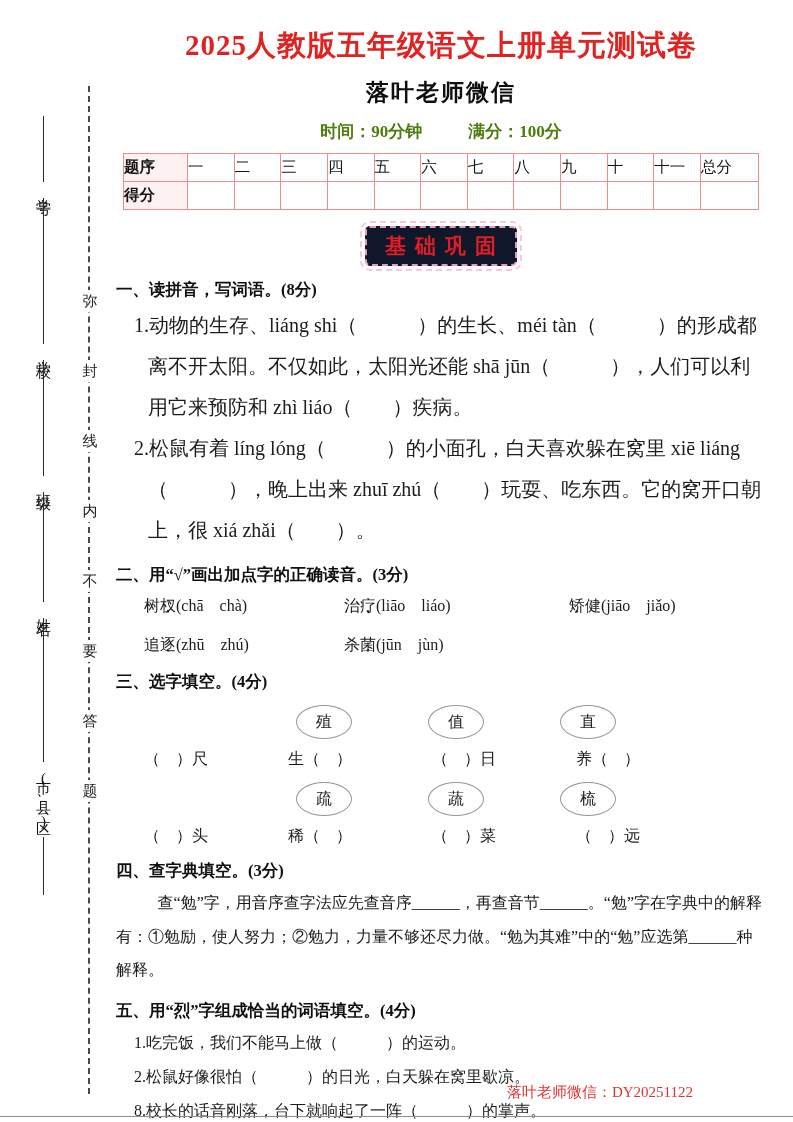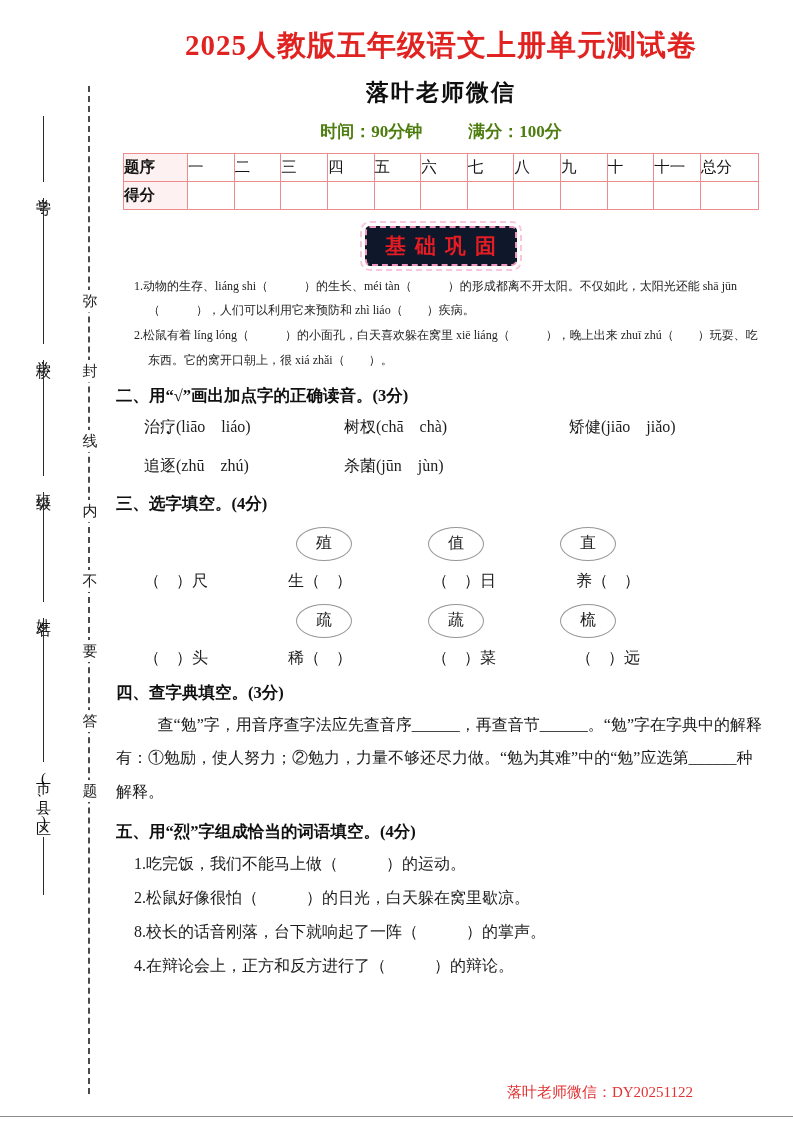--- a/index.html
+++ b/index.html
@@ -39,21 +39,21 @@
   .score-table td { border:1.8px solid #ec8c8c; height:28px; text-align:left; font-size:15.5px; padding:0; color:#141414; background:#fff; }
   .score-table td.hdr { background:#fdf1f1; font-weight:bold; }
   .score-table col.c-first { width:64px; }
   .score-table col.c-last { width:58px; }
 
   .badge-row { display:flex; justify-content:center; margin:16px 0 8px; }
   .badge { border:2px dashed #f096bd; outline:2px dashed #f7c6dc; outline-offset:3px; border-radius:5px; padding:4px 10px 4px 18px; background:#0f172a; }
   .badge-text { color:#e51c23; font-size:21px; font-weight:bold; letter-spacing:9px; }
 
   .sec-head { font-weight:bold; font-size:16.5px; color:#101010; margin:13px 0 4px; }
-  .s1-item { margin-left:18px; padding-left:14px; text-indent:-14px; font-size:12px; line-height:2.05; }
+  .s1-item { margin-left:18px; padding-left:14px; text-indent:-14px; font-size:20px; line-height:2.05; }
 
   .s2-grid { margin:6px 0 2px 28px; display:grid; grid-template-columns:200px 225px 1fr; row-gap:12px; font-size:16px; line-height:1.7; }
   .dotted { position:relative; }
   .dotted::after { content:"•"; position:absolute; left:50%; transform:translateX(-50%); bottom:-0.62em; font-size:11px; color:#222; }
 
   .cloud-row { display:flex; gap:76px; margin:12px 0 2px 180px; }
   .cloud {
     width:56px; height:34px; border:1.6px solid #979797; border-radius:50%;
     display:flex; align-items:center; justify-content:center; font-size:16px; color:#222; background:#fff;
   }
@@ -158,29 +158,30 @@
     </tbody>
       </table>
 
     <div class="badge-row">
       <div class="badge">
         <span class="badge-text">基础巩固</span>
       </div>
     </div>
 
     <div class="section">
+      <div class="sec-head">一、读拼音，写词语。(8分)</div>
       <div class="s1-item">1.动物的生存、liáng shi（　　　）的生长、méi tàn（　　　）的形成都离不开太阳。不仅如此，太阳光还能 shā jūn（　　　），人们可以利用它来预防和 zhì liáo（　　）疾病。</div>
       <div class="s1-item">2.松鼠有着 líng lóng（　　　）的小面孔，白天喜欢躲在窝里 xiē liáng（　　　），晚上出来 zhuī zhú（　　）玩耍、吃东西。它的窝开口朝上，很 xiá zhǎi（　　）。</div>
     </div>
 
     <div class="section">
       <div class="sec-head">二、用“√”画出加点字的正确读音。(3分)</div>
       <div class="s2-grid">
+        <div class="s2-item"><span>树</span><span class="dotted">杈</span><span></span><span class="opt">(chā　chà)</span></div>
         <div class="s2-item"><span>治</span><span class="dotted">疗</span><span></span><span class="opt">(liāo　liáo)</span></div>
-        <div class="s2-item"><span>树</span><span class="dotted">杈</span><span></span><span class="opt">(chā　chà)</span></div>
         <div class="s2-item"><span></span><span class="dotted">矫</span><span>健</span><span class="opt">(jiāo　jiǎo)</span></div>
         <div class="s2-item"><span>追</span><span class="dotted">逐</span><span></span><span class="opt">(zhū　zhú)</span></div>
         <div class="s2-item"><span>杀</span><span class="dotted">菌</span><span></span><span class="opt">(jūn　jùn)</span></div>
       </div>
     </div>
 
     <div class="section">
       <div class="sec-head">三、选字填空。(4分)</div>
       <div class="cloud-row">
         <span class="cloud">殖</span>

